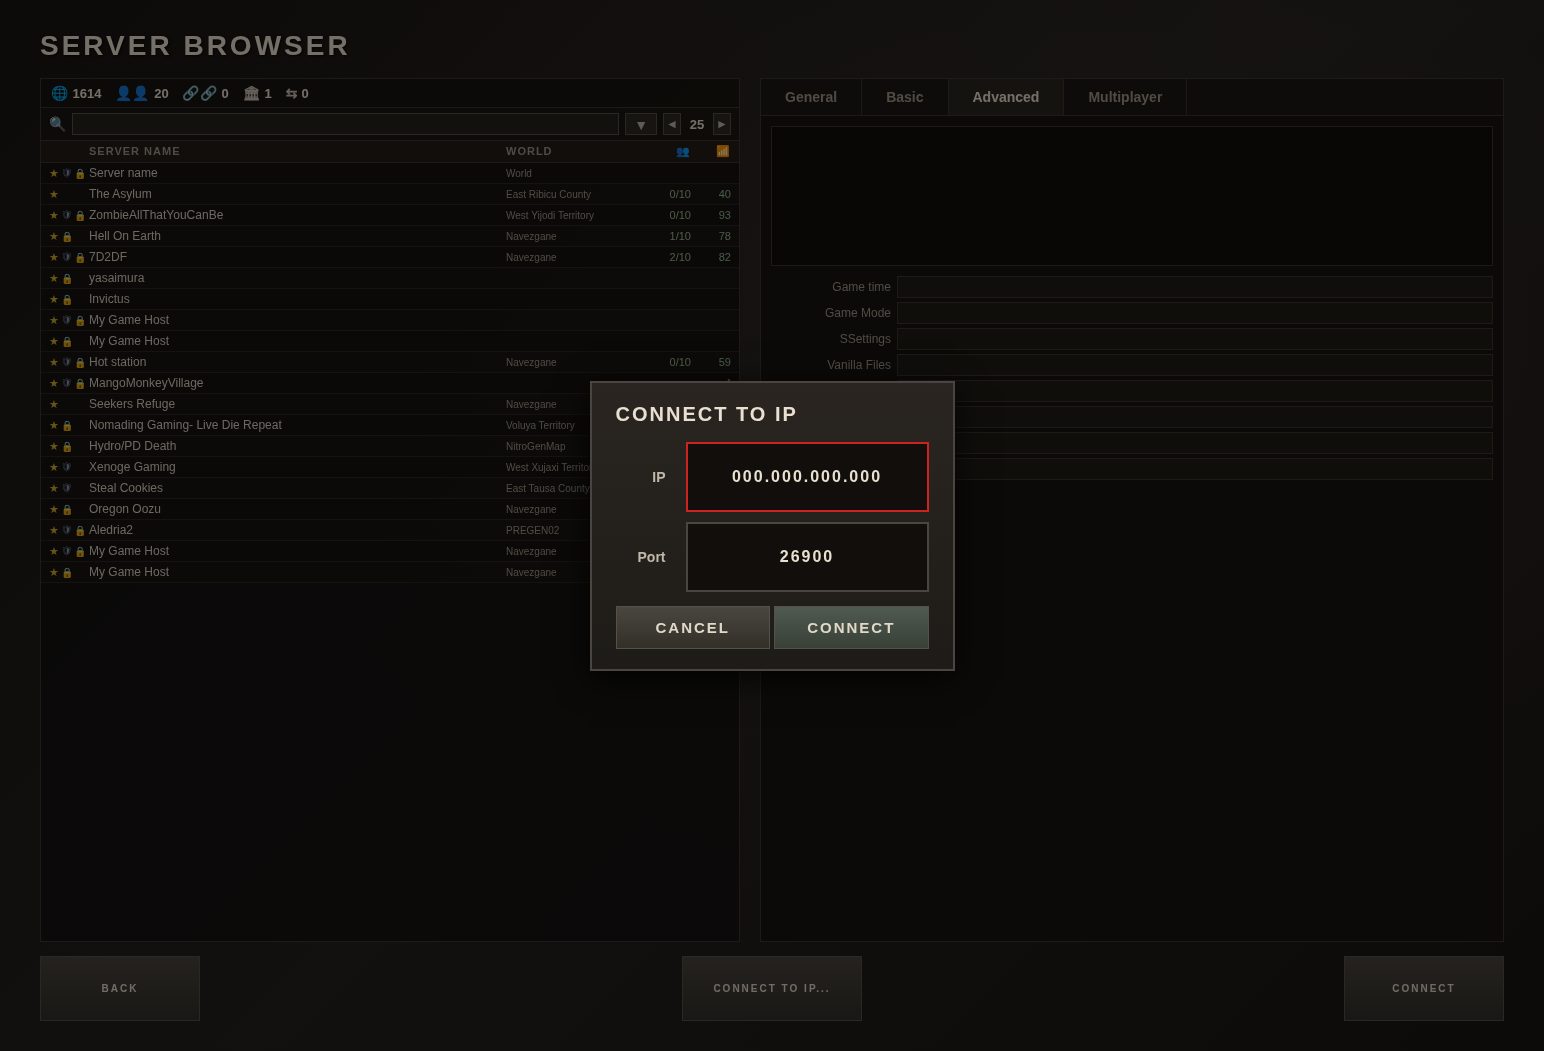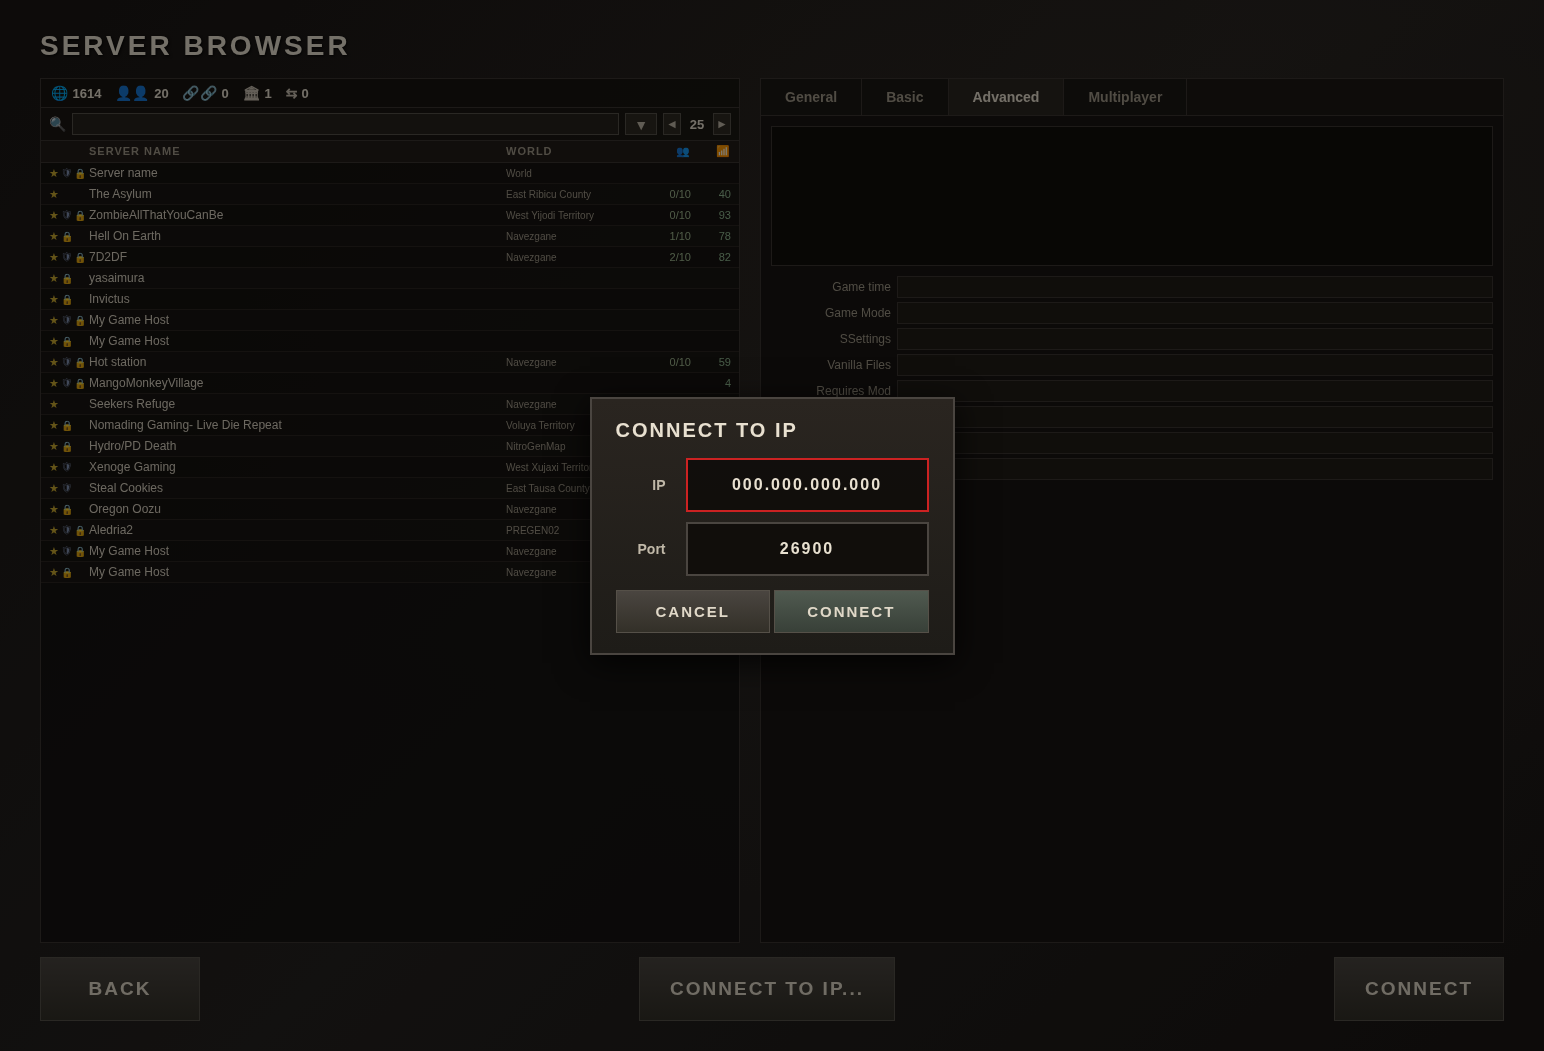--- a/index.html
+++ b/index.html
@@ -245,22 +245,22 @@
     .bottom-bar {
       display: flex;
       justify-content: space-between;
       align-items: center;
       padding: 14px 0 0 0;
     }
     .btn {
       background: linear-gradient(180deg, #4a4540 0%, #333028 100%);
       border: 1px solid #555048;
       color: #e0d8c8;
-      padding: 20px 30px;
-      font-size: 19px;
+      padding: 26px 30px;
+      font-size: 10px;
       font-weight: bold;
       letter-spacing: 2px;
       cursor: pointer;
       text-transform: uppercase;
       min-width: 160px;
       text-align: center;
     }
     
     .modal-overlay {
       position: absolute;
@@ -298,21 +298,21 @@
       width: 50px;
       text-align: right;
       margin-right: 20px;
     }
     .modal-input {
       flex: 1;
       background: rgba(15,12,10,0.9);
       border: 2px solid #cc2222;
       color: #e8e0d0;
       font-size: 16px;
-      padding: 16px 10px;
+      padding: 24px 10px;
       text-align: center;
       font-weight: bold;
       letter-spacing: 2px;
     }
     .modal-input.no-highlight {
       border-color: #4a4540;
     }
     .modal-buttons {
       display: flex;
       gap: 4px;

